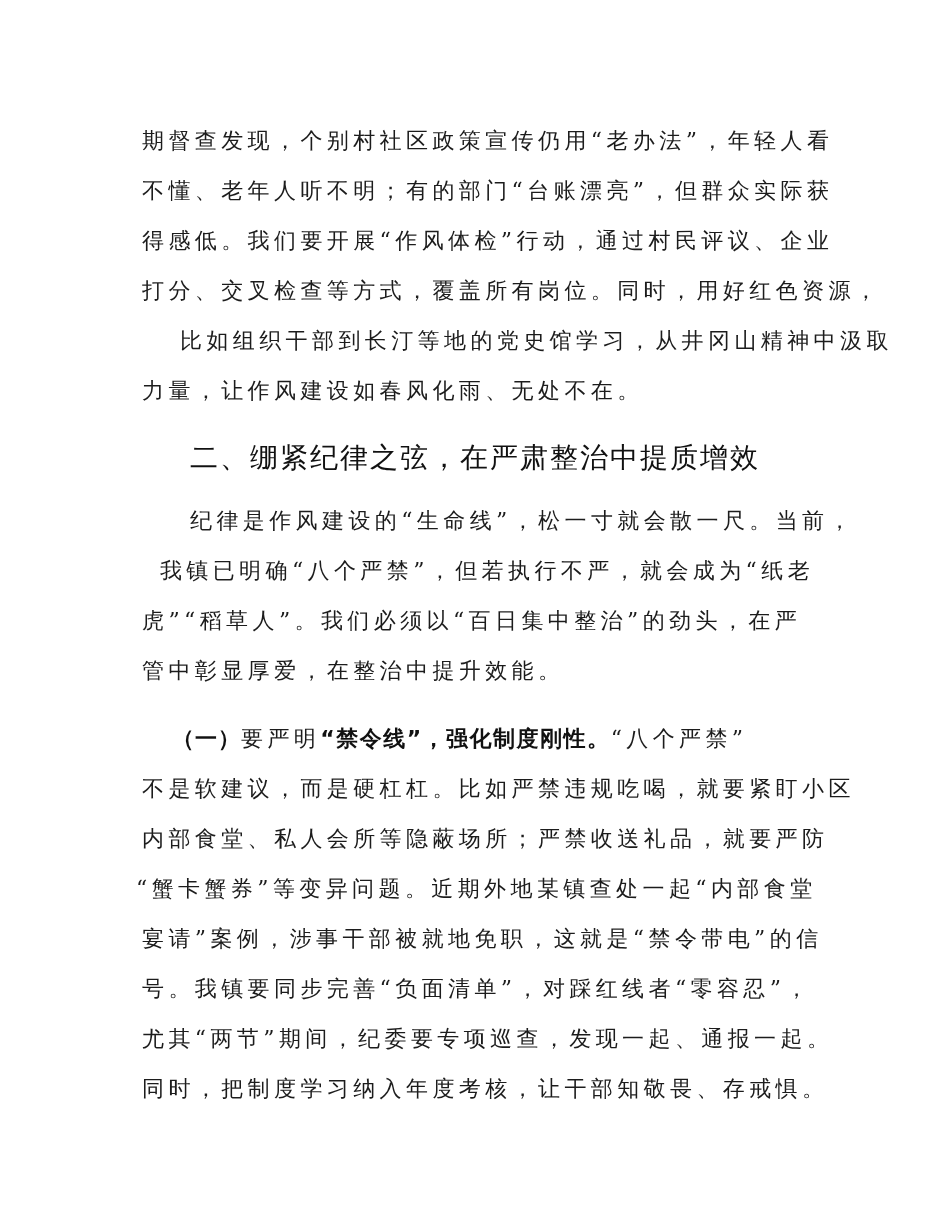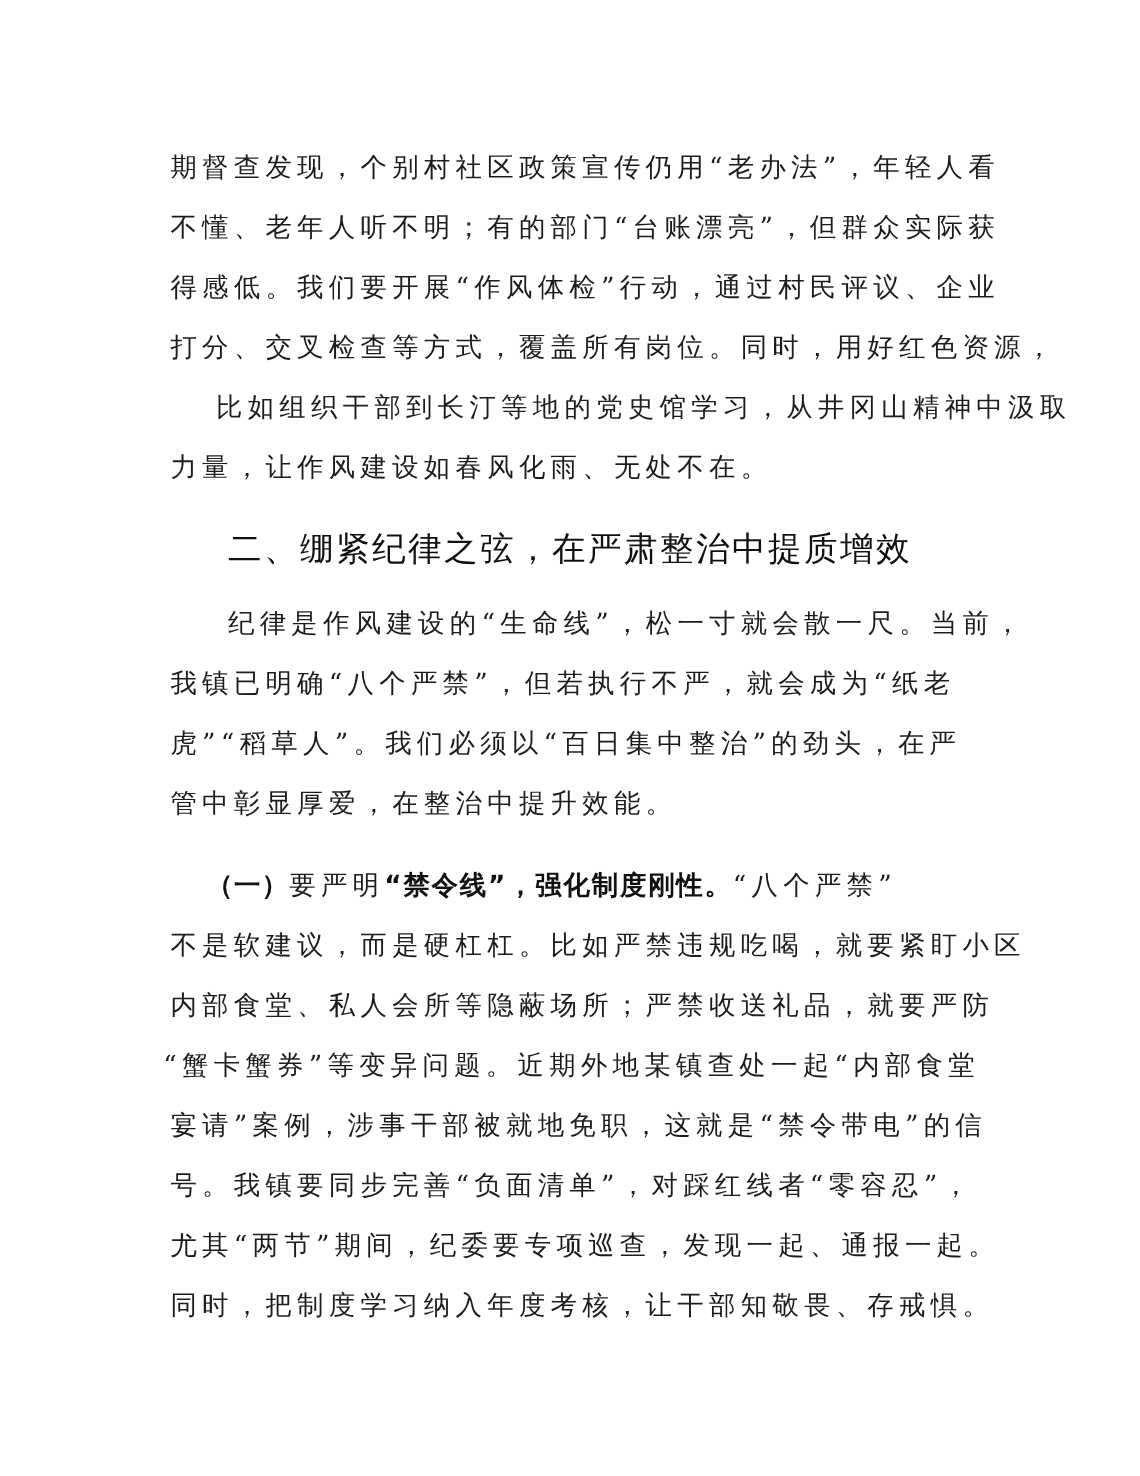--- a/index.html
+++ b/index.html
@@ -65,21 +65,21 @@
   <div class="line" style="top:126px;">期督查发现，个别村社区政策宣传仍用“老办法”，年轻人看</div>
   <div class="line" style="top:176px;">不懂、老年人听不明；有的部门“台账漂亮”，但群众实际获</div>
   <div class="line" style="top:226px;text-align:right;">得感低。我们要开展“作风体检”行动，通过村民评议、企业</div>
   <div class="line" style="top:276px;">打分、交叉检查等方式，覆盖所有岗位。同时，用好红色资源，</div>
   <div class="line" style="top:326px;margin-left:38px;">比如组织干部到长汀等地的党史馆学习，从井冈山精神中汲取</div>
   <div class="line" style="top:376px;">力量，让作风建设如春风化雨、无处不在。</div>
 
   <div class="line indent heading" style="top:443px;">二、绷紧纪律之弦，在严肃整治中提质增效</div>
 
   <div class="line indent" style="top:506px;">纪律是作风建设的“生命线”，松一寸就会散一尺。当前，</div>
-  <div class="line" style="top:556px;">我镇已明确“八个严禁”，但若执行不严，就会成为“纸老</div>
+  <div class="line" style="top:556px;text-align:center;">我镇已明确“八个严禁”，但若执行不严，就会成为“纸老</div>
   <div class="line" style="top:606px;">虎”“稻草人”。我们必须以“百日集中整治”的劲头，在严</div>
   <div class="line" style="top:656px;">管中彰显厚爱，在整治中提升效能。</div>
 
   <div class="line indent" style="top:724px; left:172px;">
     <span class="sub-num">（一）</span><span>要严明</span><span class="bold">“禁令线”，强化制度刚性。</span><span>“八个严禁”</span>
   </div>
 
   <div class="line" style="top:824px;">内部食堂、私人会所等隐蔽场所；严禁收送礼品，就要严防</div>
   <div class="line" style="top:774px;">不是软建议，而是硬杠杠。比如严禁违规吃喝，就要紧盯小区</div>
   <div class="line" style="top:874px; left:136px;">“蟹卡蟹券”等变异问题。近期外地某镇查处一起“内部食堂</div>

